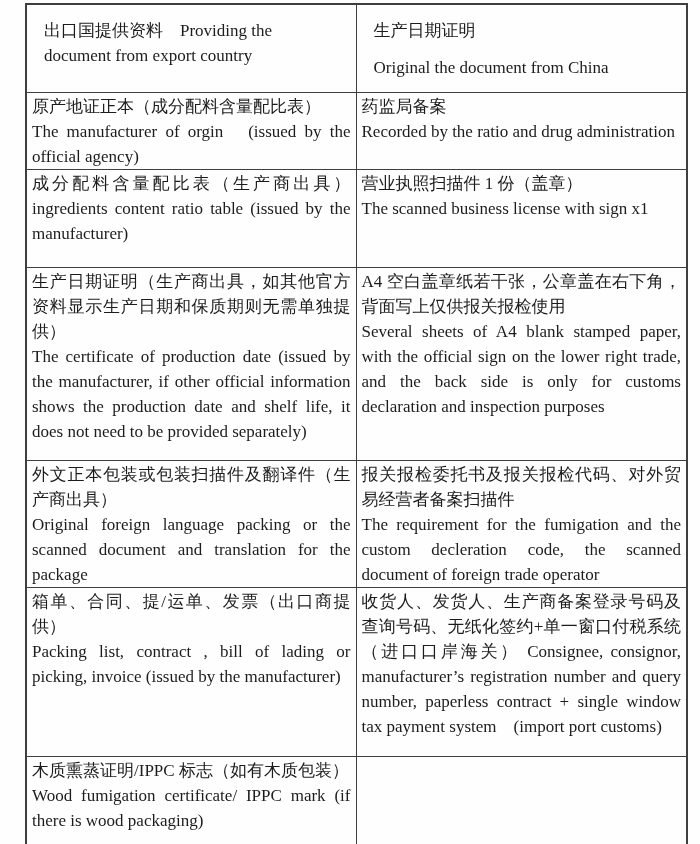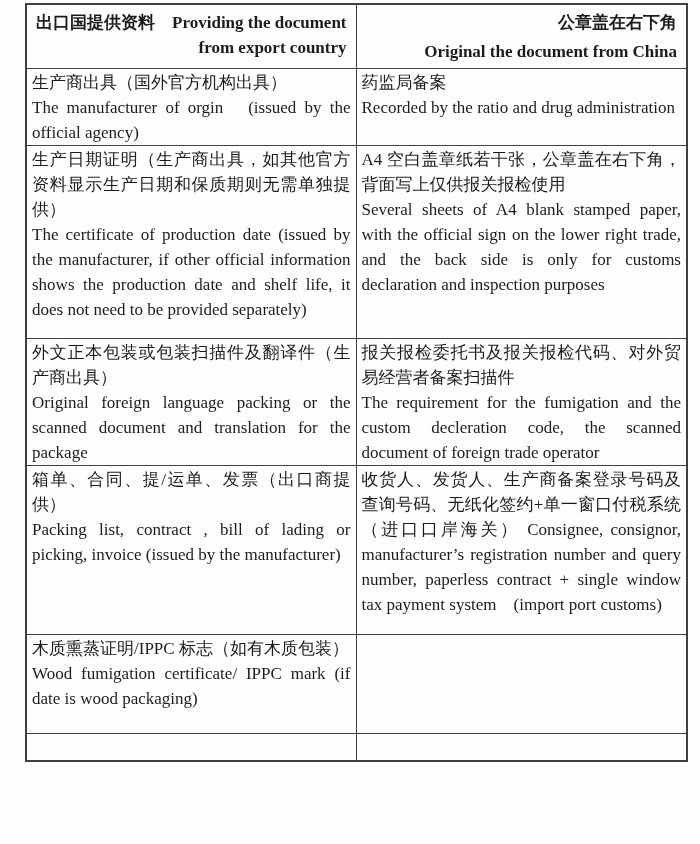--- a/index.html
+++ b/index.html
@@ -34,23 +34,22 @@
     overflow: hidden;
   }
   td.cell p {
     margin: 0;
     text-align: justify;
   }
   tr.r-head td {
     text-align: center;
   }
   tr.r-head td p {
-    margin: 4px;
-    text-align: right;
-    font-weight: bold;
+    margin: 12px;
+    text-align: left;
   }
   
   tr.r-head { height: 50px; }
   tr.r1 { height: 74px; }
   tr.r2 { height: 98px; }
   tr.r3 { height: 193px; }
   tr.r4 { height: 124px; margin-top: 32px; }
   tr.r5 { height: 169px; font-family: Liberation Serif, serif; }
   tr.r6 { height: 99px; }
   tr.r7 { height: 27px; }
@@ -63,36 +62,45 @@
     <colgroup>
       <col style="width:330px">
       <col style="width:331px">
     </colgroup>
     <tbody>
       <tr class="r-head">
         <td class="cell">
           <p>出口国提供资料　Providing the document from export country</p>
         </td>
         <td class="cell">
-          <p>公章盖在右下角</p>
+          <p>生产日期证明</p>
           <p>Original the document from China</p>
         </td>
       </tr>
 
       <tr class="r1">
         <td class="cell">
-          <p>生产商出具（国外官方机构出具）</p>
+          <p>原产地证正本（成分配料含量配比表）</p>
           <p>The manufacturer of orgin　(issued by the official agency)</p>
         </td>
         <td class="cell">
           <p>药监局备案</p>
           <p>Recorded by the ratio and drug administration</p>
         </td>
       </tr>
 
+      <tr class="r2">
+        <td class="cell">
+          <p>成分配料含量配比表（生产商出具）ingredients content ratio table (issued by the manufacturer)</p>
+        </td>
+        <td class="cell">
+          <p>营业执照扫描件 1 份（盖章）</p>
+          <p>The scanned business license with sign x1</p>
+        </td>
+      </tr>
 
       <tr class="r3">
         <td class="cell">
           <p>生产日期证明（生产商出具，如其他官方资料显示生产日期和保质期则无需单独提供）</p>
           <p>The certificate of production date (issued by the manufacturer, if other official information shows the production date and shelf life, it does not need to be provided separately)</p>
         </td>
         <td class="cell">
           <p>A4 空白盖章纸若干张，公章盖在右下角，背面写上仅供报关报检使用</p>
           <p>Several sheets of A4 blank stamped paper, with the official sign on the lower right trade, and the back side is only for customs declaration and inspection purposes</p>
         </td>
@@ -115,21 +123,21 @@
           <p>Packing list, contract , bill of lading or picking, invoice (issued by the manufacturer)</p>
         </td>
         <td class="cell">
           <p>收货人、发货人、生产商备案登录号码及查询号码、无纸化签约+单一窗口付税系统（进口口岸海关） Consignee, consignor, manufacturer’s registration number and query number, paperless contract + single window tax payment system　(import port customs)</p>
         </td>
       </tr>
 
       <tr class="r6">
         <td class="cell">
           <p>木质熏蒸证明/IPPC 标志（如有木质包装）</p>
-          <p>Wood fumigation certificate/ IPPC mark (if date is wood packaging)</p>
+          <p>Wood fumigation certificate/ IPPC mark (if there is wood packaging)</p>
         </td>
         <td class="cell"></td>
       </tr>
 
       <tr class="r7">
         <td class="cell"></td>
         <td class="cell"></td>
       </tr>
     </tbody>
   </table>

